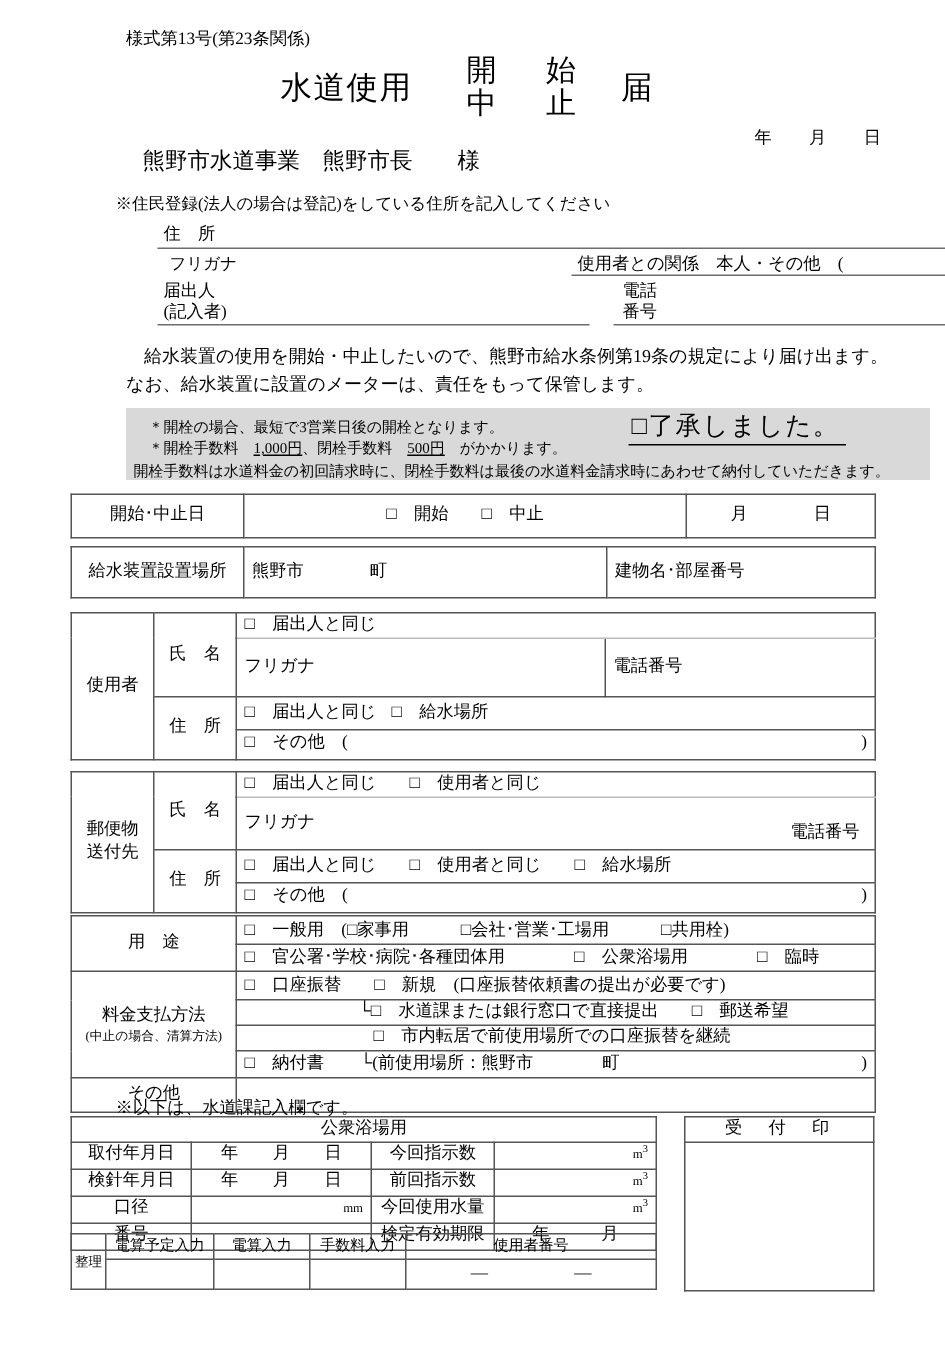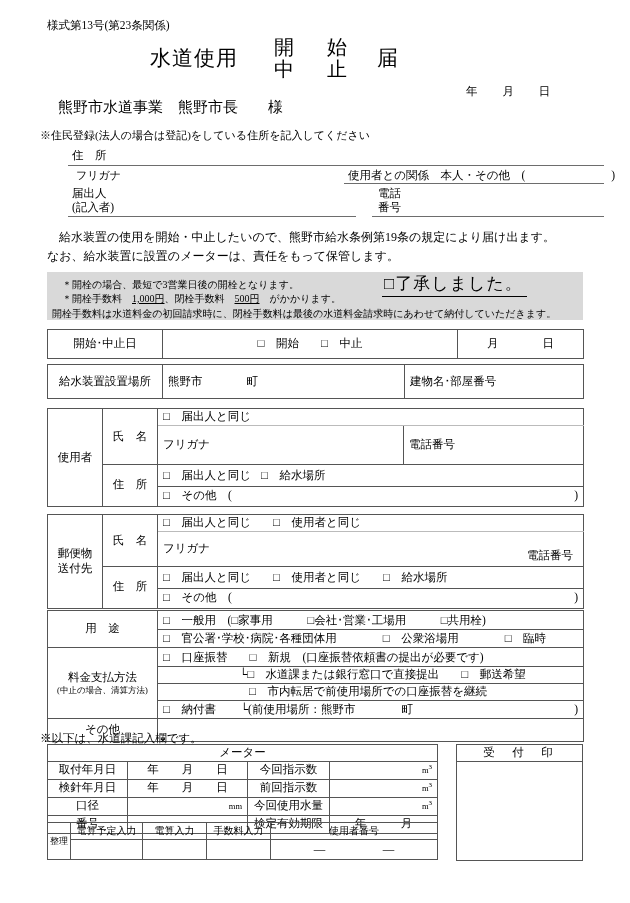--- a/index.html
+++ b/index.html
@@ -16,21 +16,21 @@
     color: #000;
     font-size: 11px;
     overflow: hidden;
   }
   .page {
     position: relative;
     width: 630px;
     height: 903px;
     background: #fff;
   }
-  .abs { position: absolute; }
+  .abs { position: absolute; margin-left: 37px; }
 
   
   .form-no {
     left: 47px; top: 18px;
     font-size: 11.5px;
     letter-spacing: 0px;
     white-space: nowrap;
   }
   .title-wrap {
     left: 0; top: 36px;
@@ -370,21 +370,21 @@
 
   <table class="f" style="left:47px; top:744px; width:390px;">
     <colgroup>
         <col style="width:80px">
         <col style="width:120px">
         <col style="width:82px">
         <col style="width:108px">
       </colgroup>
     <tbody>
         <tr>
-      <td class="ctr" colspan="4" style="height:15px;">メーター</td>
+      <td class="ctr" colspan="4" style="height:15px;">公衆浴場用</td>
     </tr>
     <tr>
       <td class="ctr" style="height:17px;">取付年月日</td>
       <td class="ctr">年　　月　　日</td>
       <td class="ctr">今回指示数</td>
       <td style="text-align:right;"><span class="tiny">m<span class="sup">3</span></span></td>
     </tr>
     <tr>
       <td class="ctr" style="height:17px;">検針年月日</td>
       <td class="ctr">年　　月　　日</td>

